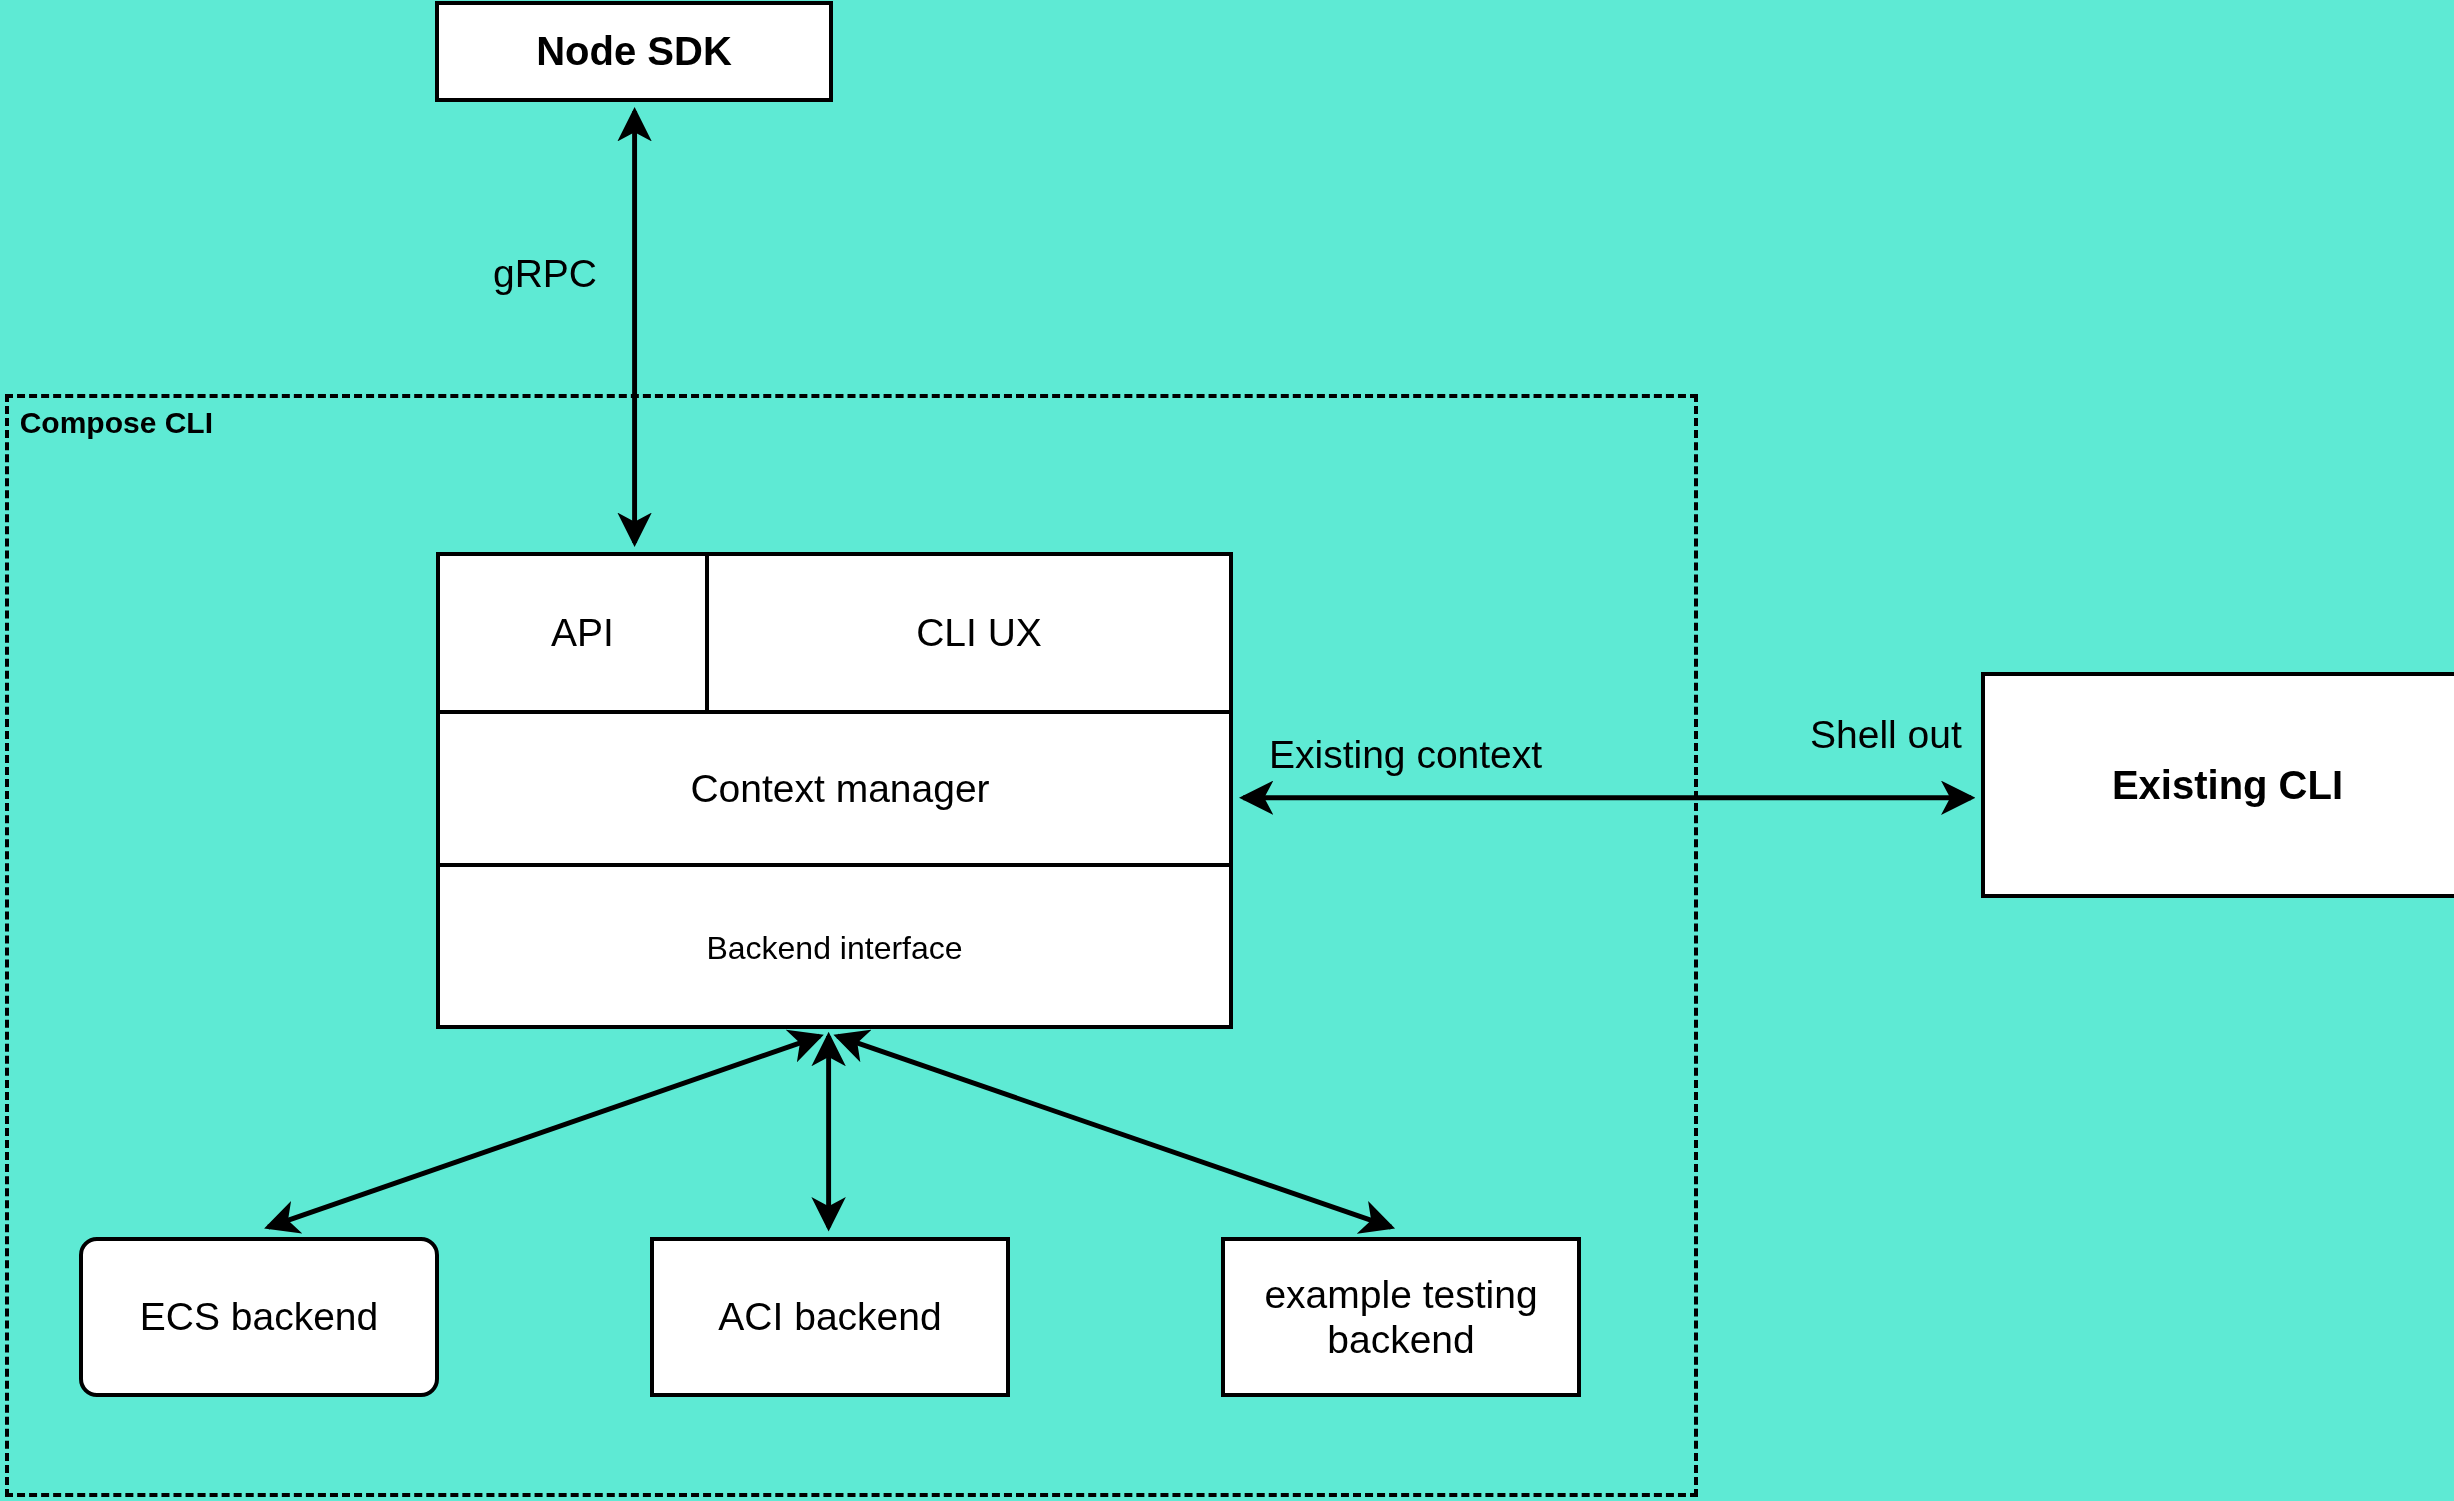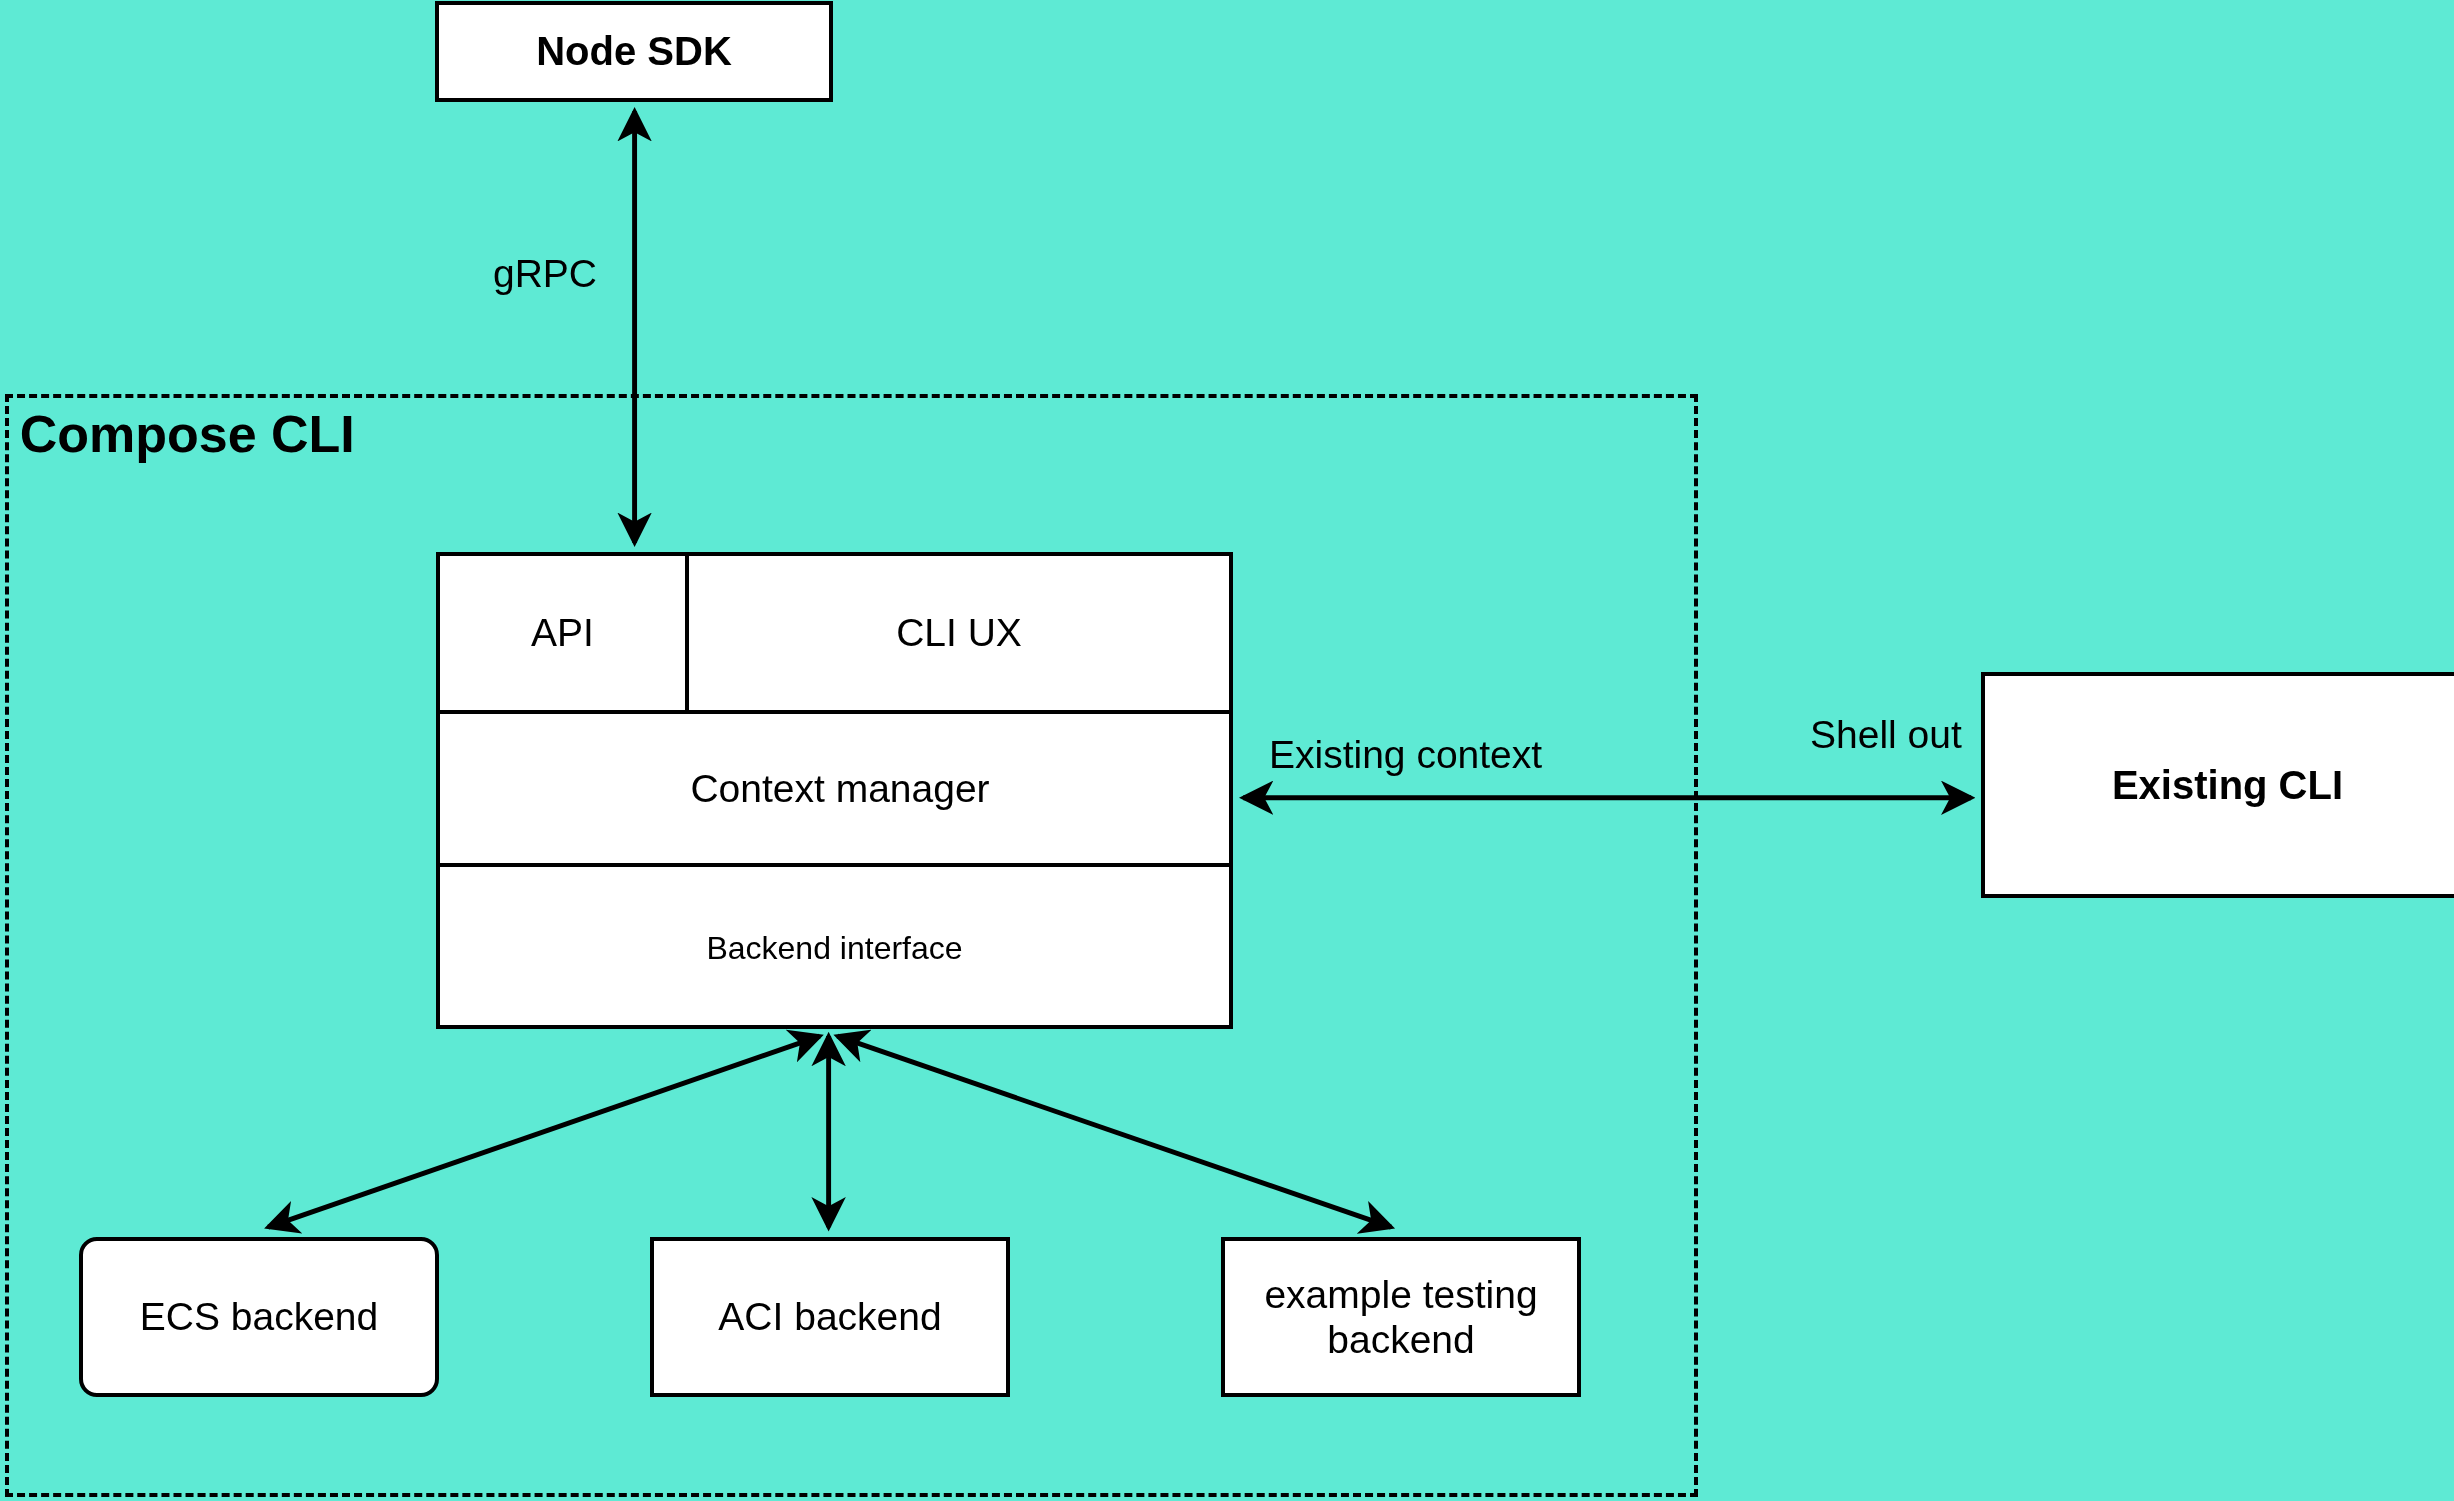--- a/index.html
+++ b/index.html
@@ -60,21 +60,21 @@
     position: absolute;
     left: 4.9px; top: 394px;
     width: 1693px; height: 1103px;
     box-sizing: border-box;
     border: 4.9px dashed #000000;
     background: transparent;
   }
   #compose-cli-title {
     position: absolute;
     left: 19.7px; top: 408px;
-    font-size: 52px;
+    font-size: 30px;
     font-weight: bold;
     color: #000000;
     white-space: nowrap;
     line-height: 1;
   }
   
   #core-stack {
     position: absolute;
     left: 436px; top: 552px;
     width: 797px; height: 477px;
@@ -108,20 +108,21 @@
     justify-content: center;
     font-size: 32px;
   }
   .stack-cell {
     box-sizing: border-box;
     display: flex;
     align-items: center;
     justify-content: center;
     font-size: 39px;
     color: #000000;
+    margin-left: 20px;
   }
   #cell-api { width: 249px; border-right: 4.9px solid #000000; }
   #cell-cli-ux { flex: 1 1 auto; }
   
   .backend-box {
     font-size: 39px;
   }
   #ecs-backend-box   { left: 79px;  top: 1237px; width: 360px; height: 160px; border-radius: 18px; }
   #aci-backend-box   { left: 650px; top: 1237px; width: 360px; height: 160px; }
   #example-backend-box { left: 1221px; top: 1237px; width: 360px; height: 160px; }

